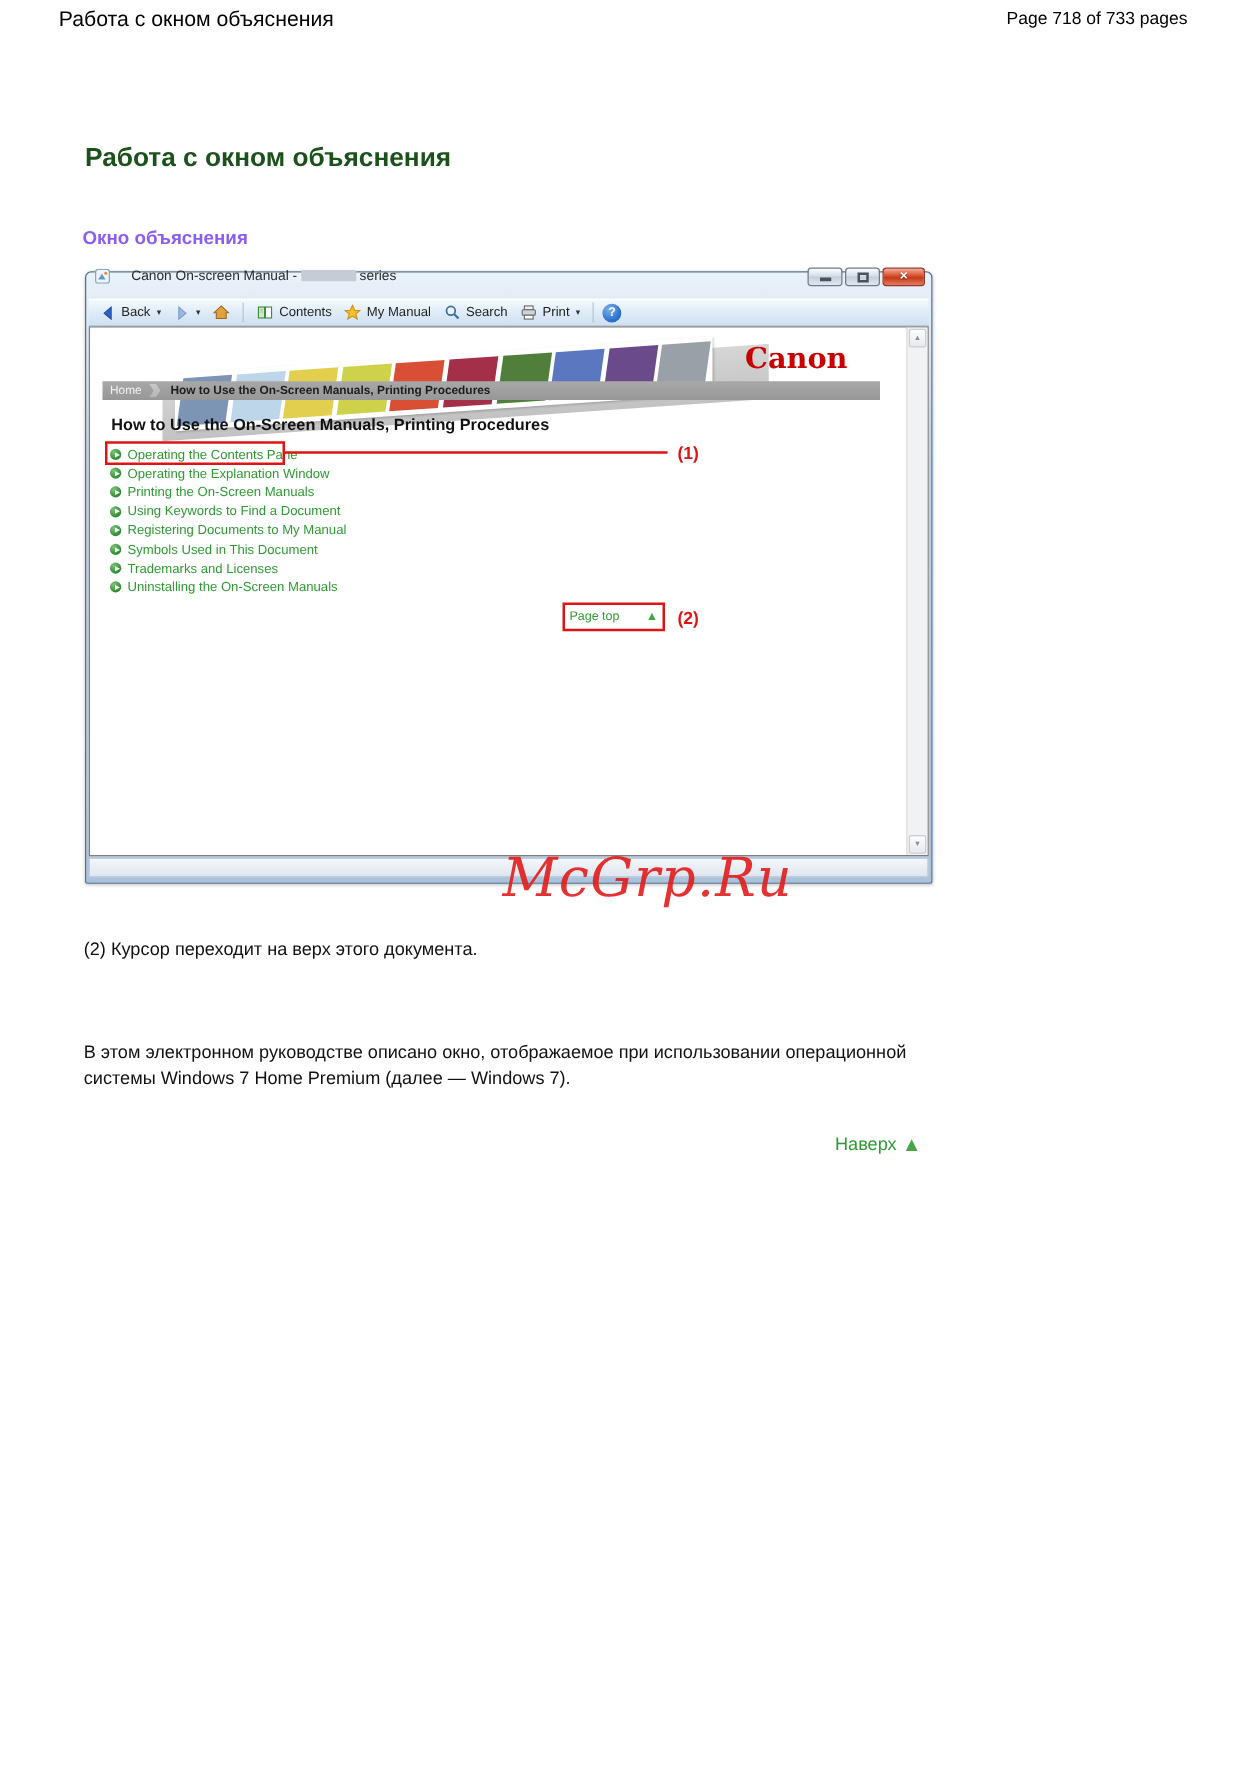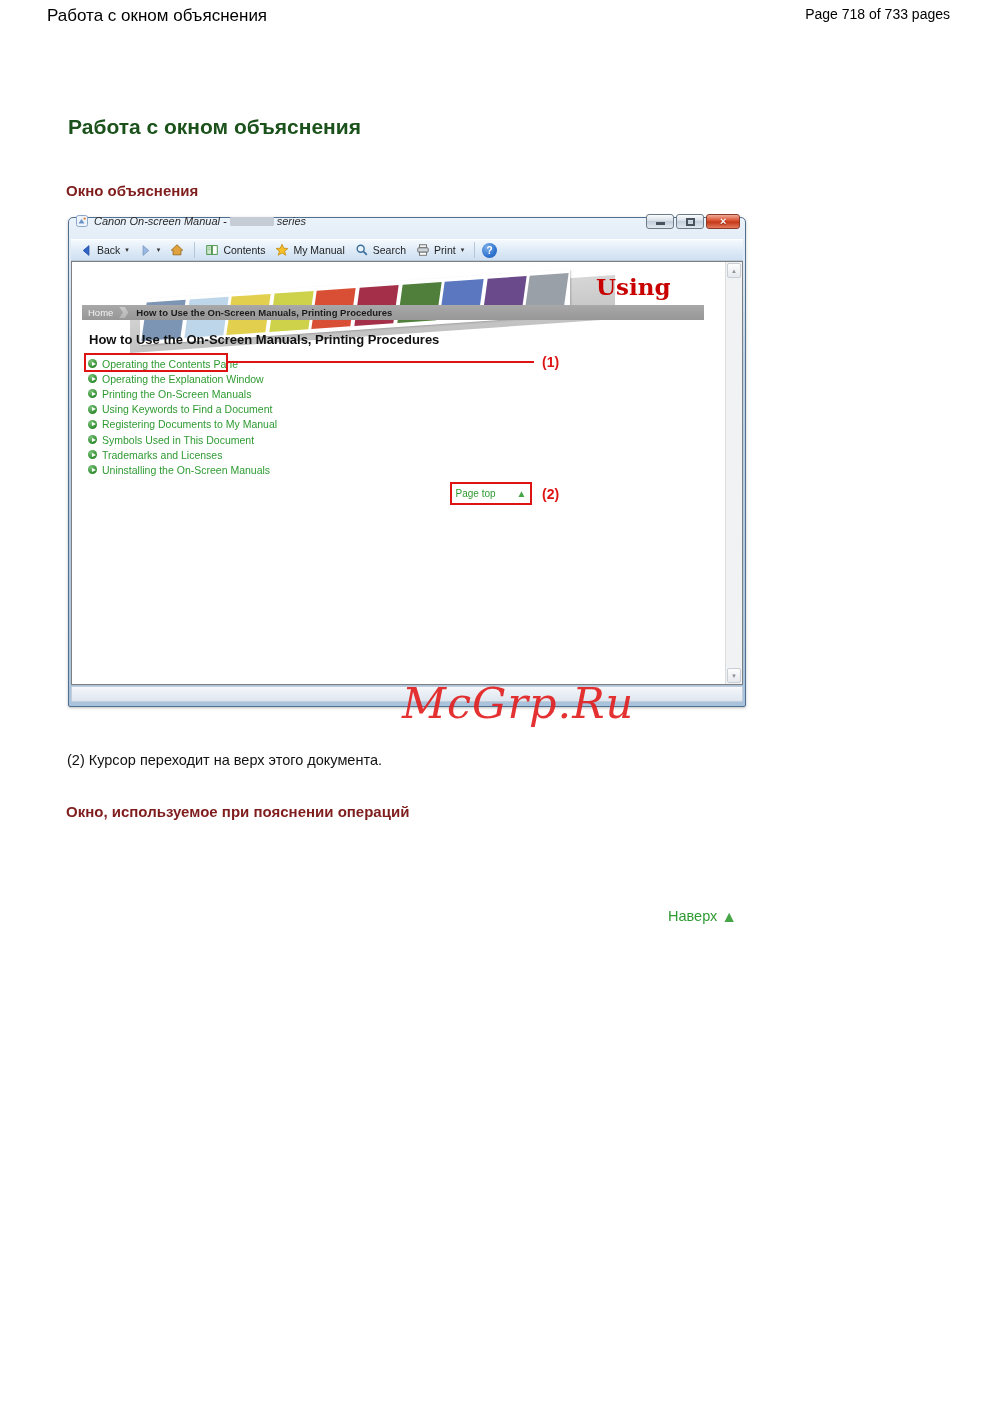--- a/index.html
+++ b/index.html
@@ -14,39 +14,39 @@
   
   .crumbbar { position:absolute; left:58px; top:57px; width:732px;
               border-top:5px solid #2e9b32; border-bottom:5px solid #2e9b32;
               padding:6px 6px 7px 6px; font-size:13.5px; color:#000; }
   .crumb-link { color:#2e9b32; text-decoration:none; cursor:pointer; }
   .crumb-sep { margin:0 5px; }
   .crumb-sep2 { margin:0 5px 0 16px; }
 
   
   .main-title { position:absolute; left:68px; top:115px; font-size:21px; font-weight:bold; color:#1b521b; }
-  .sec-heading { position:absolute; font-size:15px; font-weight:bold; color:#7f1d1d; }
+  .sec-heading { position:absolute; font-size:15px; font-weight:bold; color:#8b5cf6; }
   .caption { position:absolute; left:67px; font-size:14.5px; color:#111; }
   .para { position:absolute; left:67px; top:832px; width:700px; font-size:14.5px; line-height:20.5px; color:#111; }
   .back-top { position:absolute; left:668px; top:888px; font-size:14.5px; color:#2e9b32; cursor:pointer;margin-top:20px; }
   .back-top .tri { color:#46a546; font-size:16px; vertical-align:-1px; }
 
   
   .watermark { position:absolute; left:402px; top:678px; z-index:9;
                font-family:"DejaVu Serif", serif; font-style:italic;
                font-size:43px; color:rgba(226,32,32,0.92); letter-spacing:1px; }
 
   
   .win { position:absolute; left:68px; top:217px; width:678px;
          border:1px solid #51708f; border-radius:5px 5px 2px 2px;
          background:linear-gradient(#eaf2fa, #bcd1e6 30%, #a9c3dc);
          padding:0 2px 4px 2px; box-shadow:0 1px 3px rgba(0,0,0,.25); }
 
-  .titlebar { height:21px; display:flex; align-items:center; gap:6px;
-              padding:1px 3px 16px 5px; font-size:11px; color:#2a2a2a;font-style:italic; }
+  .titlebar { height:21px; display:flex; align-items:center; gap:17px;
+              padding:1px 3px 16px 5px; font-size:11px; color:#2a2a2a; }
   .title-text { flex:0 1 auto; white-space:nowrap; }
   .redacted { display:inline-block; width:44px; height:9px; background:#c6ccd5;
               border-radius:1px; margin:0 3px; vertical-align:-1px; }
   .winbtns { margin-left:auto; display:flex; }
   .wbtn { width:28px; height:15px; border:1px solid #6e7b8a; border-radius:3px;
           background:linear-gradient(#fbfcfd, #d6dee8 45%, #c3cedb 50%, #e2e8f0);
           display:flex; align-items:flex-end; justify-content:center; margin-left:2px; }
   .wbtn .g-min { width:9px; height:3px; background:#49535e; margin-bottom:3px; }
   .wbtn .g-max { width:9px; height:8px; border:2px solid #49535e; margin-bottom:2px; }
   .wbtn.close { width:34px; align-items:center; justify-content:center;
@@ -224,21 +224,21 @@
           <span class="tile t2"></span>
           <span class="tile t3"></span>
         <span class="tile t4"></span>
           <span class="tile t5"></span>
           <span class="tile t6"></span>
         <span class="tile t7"></span>
           <span class="tile t8"></span>
           <span class="tile t9"></span>
         <span class="tile t10"></span>
       </div>
-      <div class="canon-logo">Using</div>
+      <div class="canon-logo">Canon</div>
 
       <div class="graybar">
         <span class="home">Home</span>
         <span class="chev"></span>
         <span class="gpage">How to Use the On-Screen Manuals, Printing Procedures</span>
       </div>
 
       <div class="mheading">How to Use the On-Screen Manuals, Printing Procedures</div>
 
       <div class="mlist">
@@ -296,20 +296,20 @@
       </div>
     </div>
 
     <div class="statusbar"></div>
   </div>
 
   <div class="watermark">McGrp.Ru</div>
 
   <div class="caption" style="top:752px;">(2) Курсор переходит на верх этого документа.</div>
 
-  <div class="sec-heading" style="left:66px; top:803px;">Окно, используемое при пояснении операций</div>
+  <div class="para">В этом электронном руководстве описано окно, отображаемое при использовании операционной системы Windows 7 Home Premium (далее — Windows 7).</div>
 
   <div class="back-top">
     <span>Наверх</span>
     <span class="tri">▲</span>
   </div>
 
 </div>
 
 </body></html>

